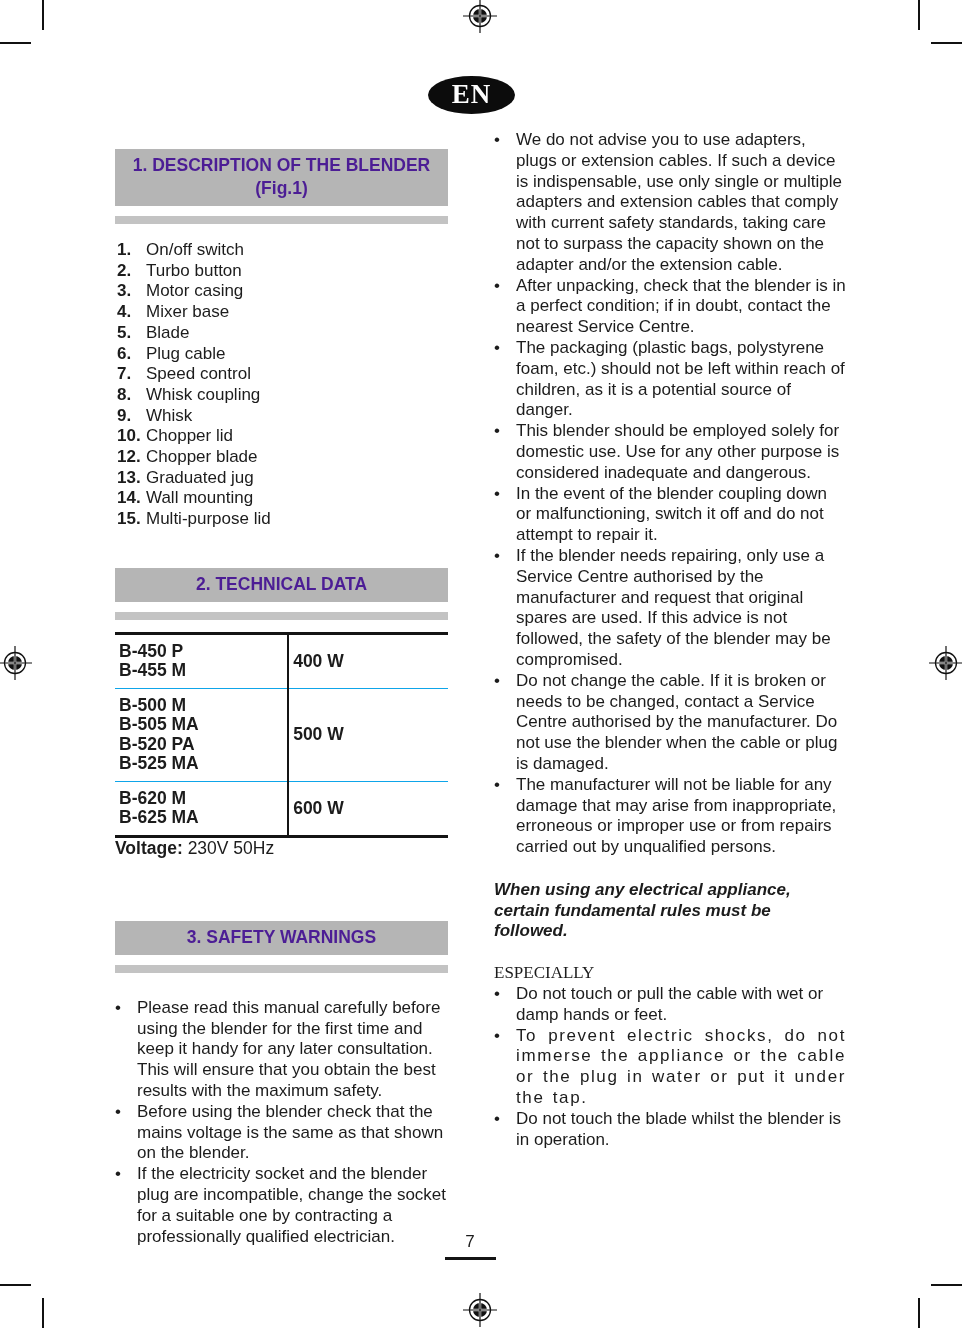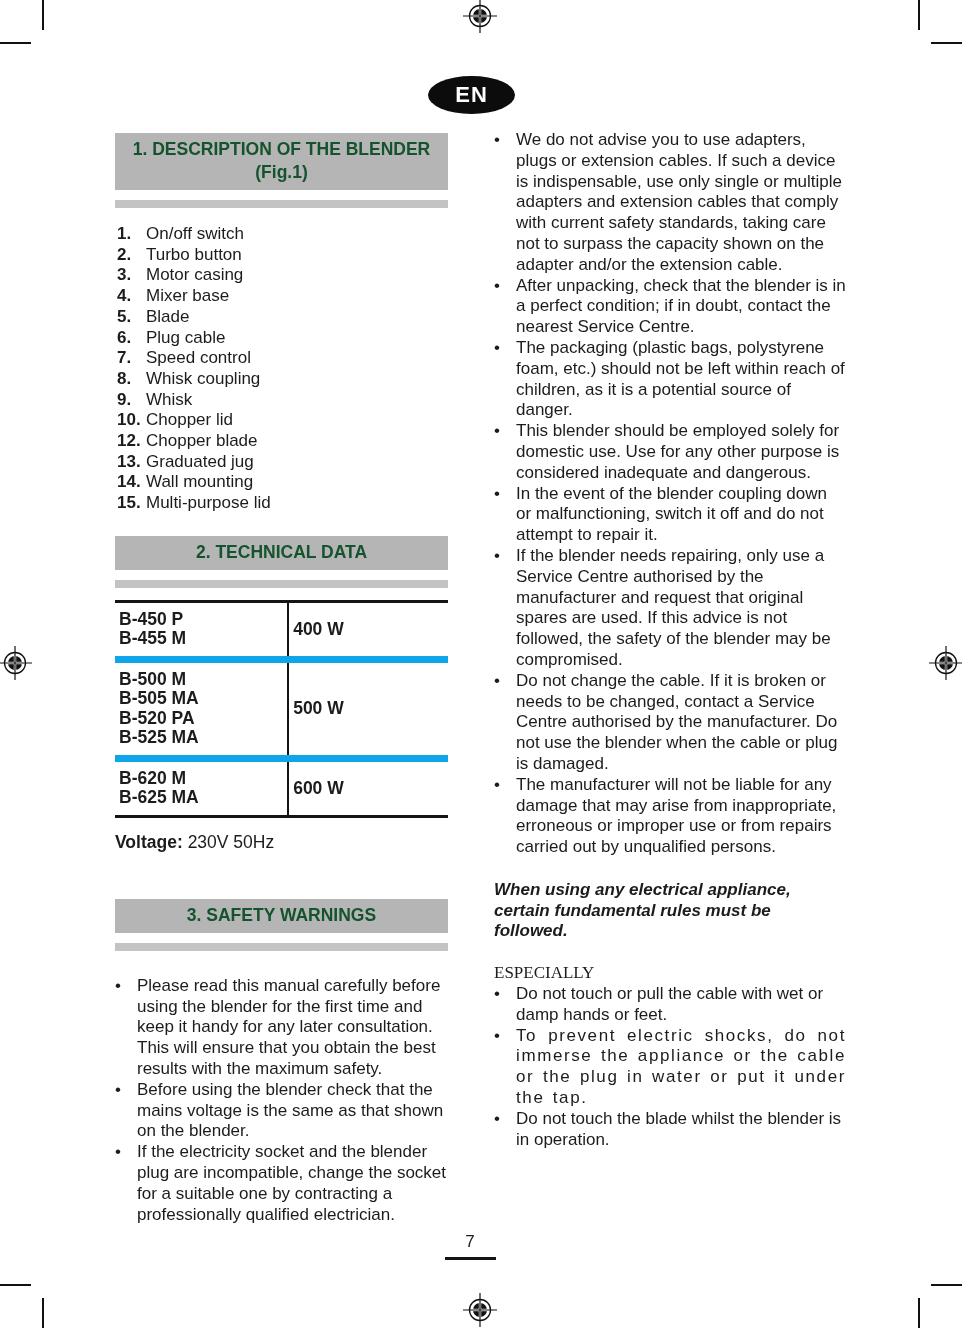--- a/index.html
+++ b/index.html
@@ -23,38 +23,40 @@
 
   
   .en-badge {
     position: absolute;
     left: 428px; top: 76px;
     width: 87px; height: 38px;
     background: #0c0c0c;
     border-radius: 50%;
     color: #ffffff;
     font-weight: bold;
-    font-size: 22px;
+    font-size: 27px;
     text-align: center;
     line-height: 37px;
     letter-spacing: 1px;
+    font-family: Liberation Serif, serif;
   }
 
   
   .col-left  { position: absolute; left: 115px; top: 133px; width: 333px; }
   .col-right { position: absolute; left: 494px; top: 130px; width: 352px; }
 
   .section-header {
     background: #b5b5b5;
-    color: #14532d;
+    color: #4c1d95;
     font-weight: bold;
     font-size: 17.5px;
     text-align: center;
     padding: 5px 2px 6px 2px;
     line-height: 23px;
+    margin-top: 16px;
   }
   .thin-bar { background: #c3c3c3; height: 8px; margin-top: 10px; }
 
   
   .parts-list { list-style: none; margin: 16px 0 0 2px; font-size: 17px; }
   .parts-list li { display: flex; line-height: 20.7px; }
   .parts-list .num { font-weight: bold; width: 29px; flex: 0 0 29px; }
 
   
   .tech-table {
@@ -66,23 +68,23 @@
   }
   .tech-table td {
     font-weight: bold;
     font-size: 17.5px;
     text-align: left;
     vertical-align: middle;
     line-height: 19.5px;
     padding: 7px 4px;
   }
   .tech-table td.models { white-space: pre-line; width: 52%; border-right: 2px solid #141414; }
-  .tech-table tr + tr td { border-top: 7px solid #0ea5e9; margin-top: 16px; }
-
-  .voltage { margin-top: 14px; font-size: 17.5px; }
+  .tech-table tr + tr td { border-top: 1px solid #0ea5e9; margin-top: 16px; }
+
+  .voltage { font-size: 17.5px; }
   .voltage b { font-weight: bold; }
 
   .gap-lg { height: 46px; }
   .gap-md { height: 22px; }
 
   
   .bullets { list-style: none; font-size: 17px; }
   .bullets li { display: flex; line-height: 20.8px; }
   .bullets .b { flex: 0 0 22px; width: 22px; }
   .bullets .t { flex: 1; }

